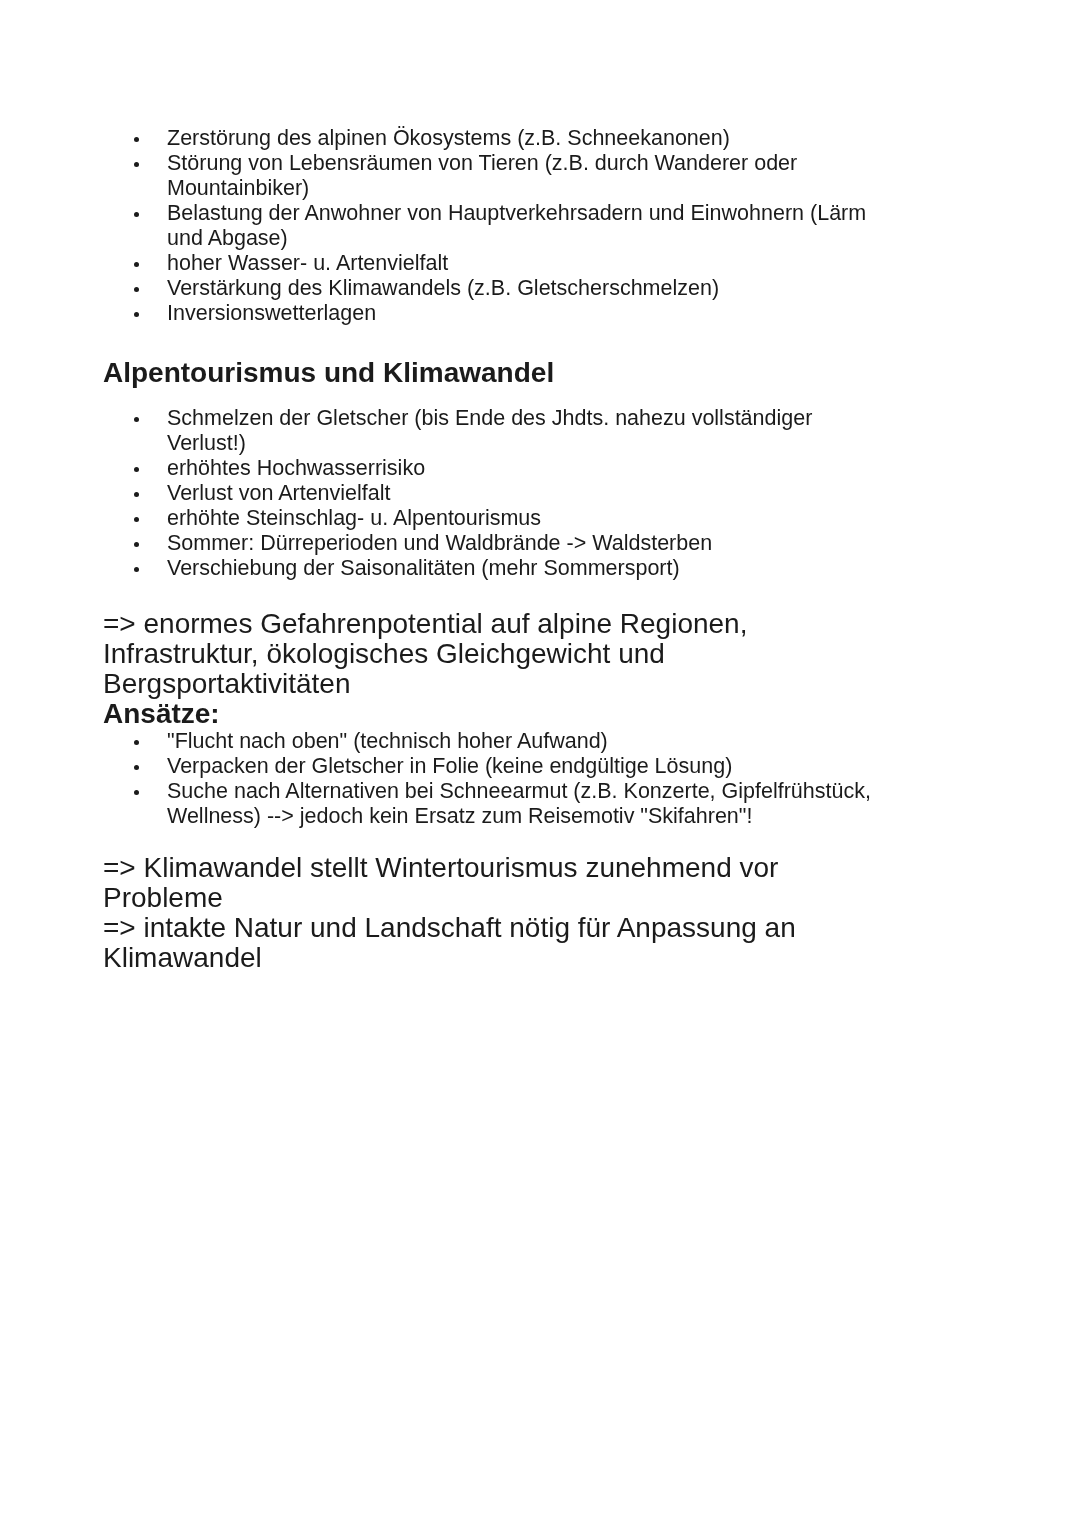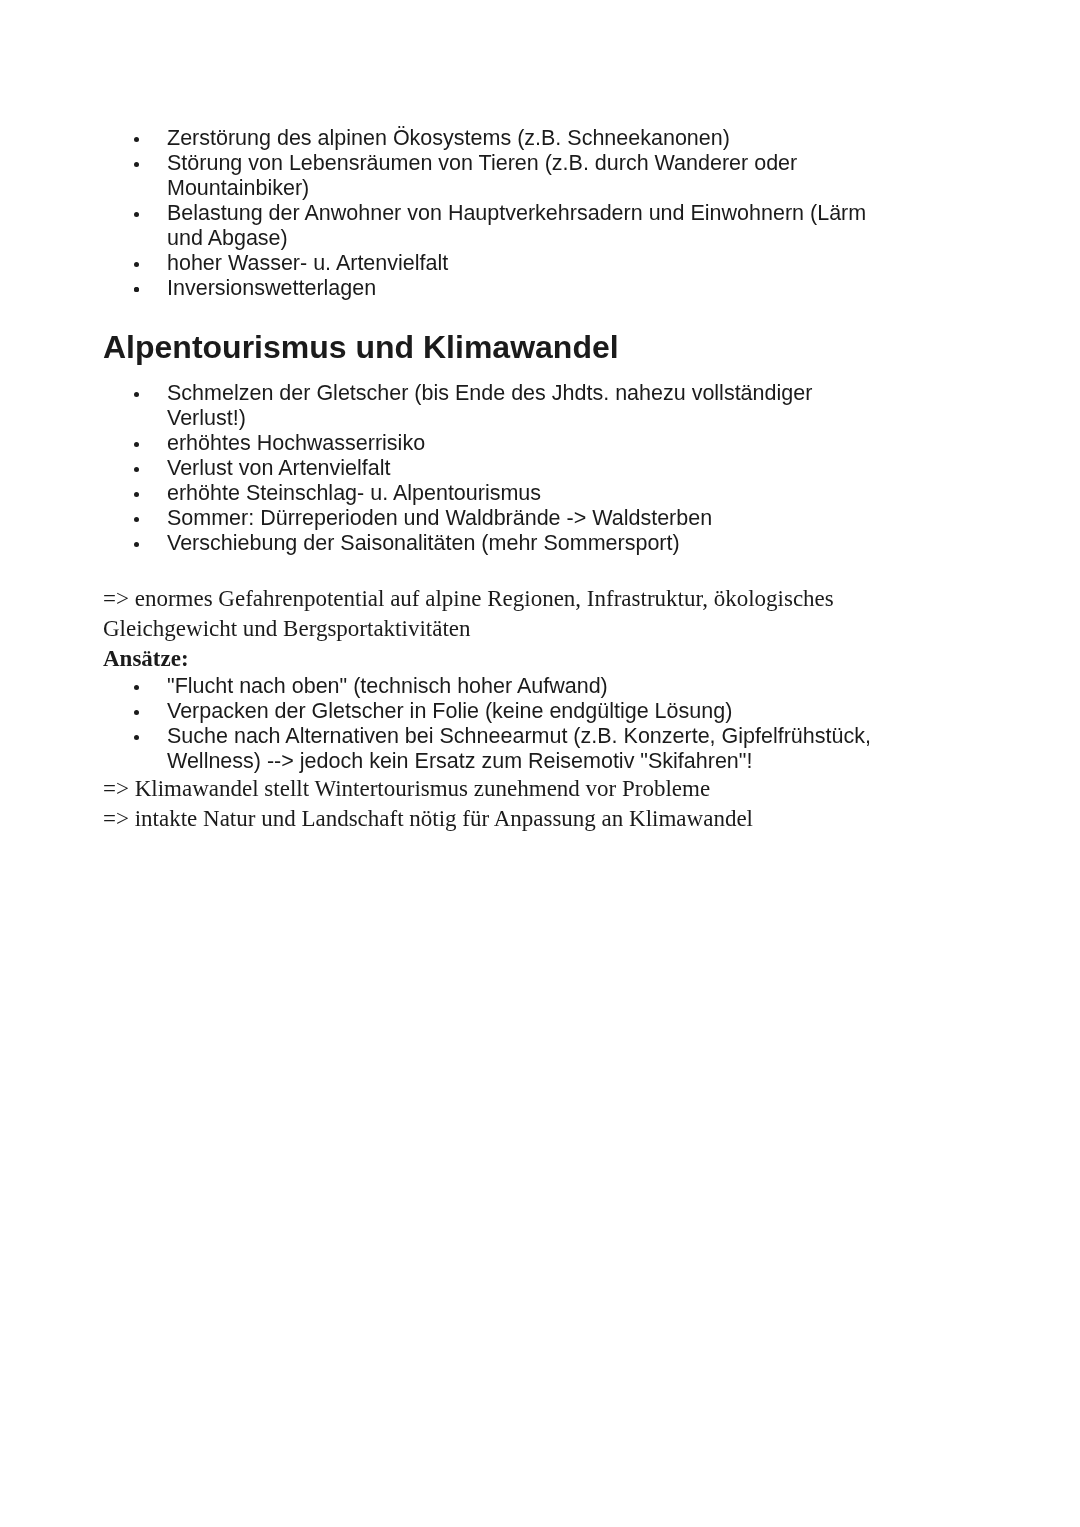--- a/index.html
+++ b/index.html
@@ -32,48 +32,47 @@
   ul.bullets .dot {
     position: absolute;
     left: 31px;
     top: 11px;
     width: 5px;
     height: 5px;
     border-radius: 50%;
     background: #1b1b1b;
   }
   .heading {
-    font-size: 32px;
+    font-size: 28px;
     line-height: 33px;
     font-weight: bold;
     margin: 30px 0 17px 0;
   }
   .para {
-    font-size: 23px;
+    font-size: 28px;
     line-height: 30px;
-    font-family: Liberation Serif, serif;
   }
   .para.bold {
     font-weight: bold;
   }
   .mt-conclusion1 { margin-top: 28px; }
   .mt-list3      { margin-top: 26px; }
-  .mt-final      { }
+  .mt-final      { margin-top: 24px; }
 </style>
 </head>
 <body>
 
 <div class="page">
 
   <ul class="bullets">
     <li><span class="dot"></span><span>Zerstörung des alpinen Ökosystems (z.B. Schneekanonen)</span></li>
     <li><span class="dot"></span><span>Störung von Lebensräumen von Tieren (z.B. durch Wanderer oder Mountainbiker)</span></li>
     <li><span class="dot"></span><span>Belastung der Anwohner von Hauptverkehrsadern und Einwohnern (Lärm und Abgase)</span></li>
     <li><span class="dot"></span><span>hoher Wasser- u. Artenvielfalt</span></li>
-    <li><span class="dot"></span></li>
+    <li><span class="dot"></span><span>Verstärkung des Klimawandels (z.B. Gletscherschmelzen)</span></li>
     <li><span class="dot"></span><span>Inversionswetterlagen</span></li>
   </ul>
 
   <div class="heading">Alpentourismus und Klimawandel</div>
 
   <ul class="bullets">
     <li><span class="dot"></span><span>Schmelzen der Gletscher (bis Ende des Jhdts. nahezu vollständiger Verlust!)</span></li>
     <li><span class="dot"></span><span>erhöhtes Hochwasserrisiko</span></li>
     <li><span class="dot"></span><span>Verlust von Artenvielfalt</span></li>
     <li><span class="dot"></span><span>erhöhte Steinschlag- u. Alpentourismus</span></li>

